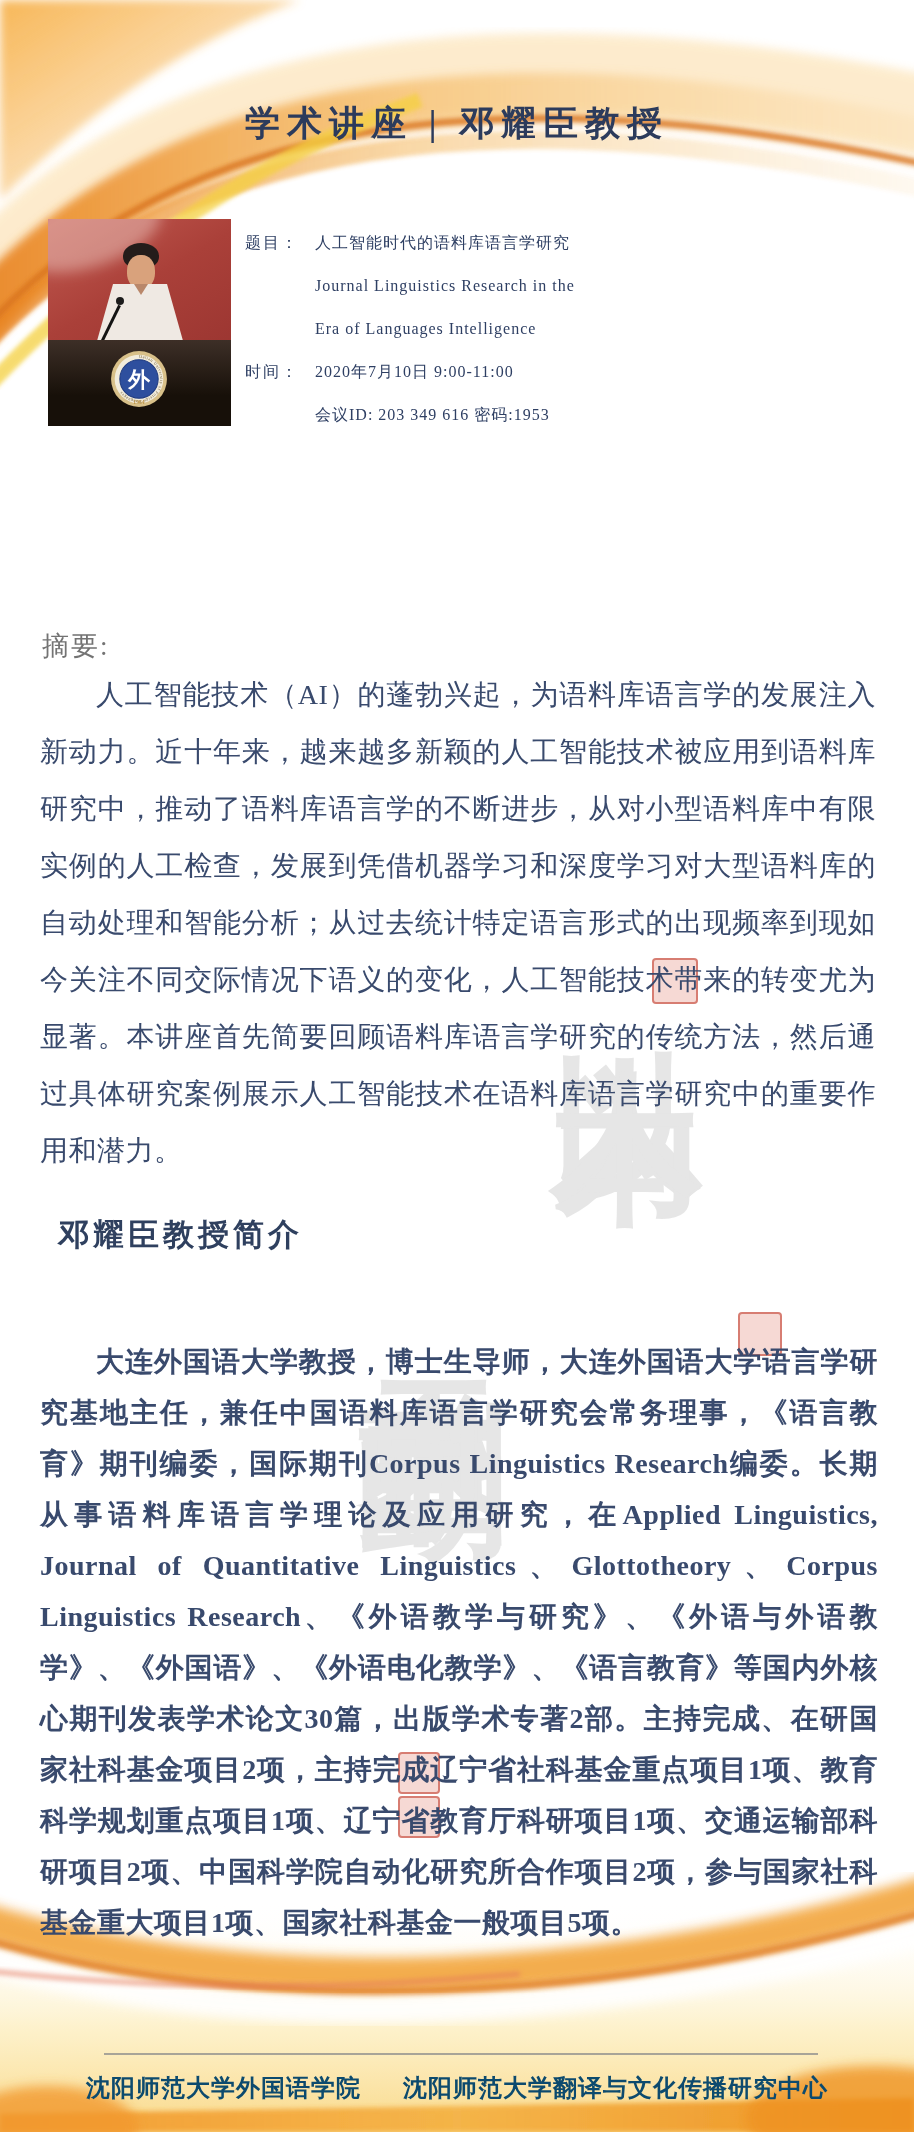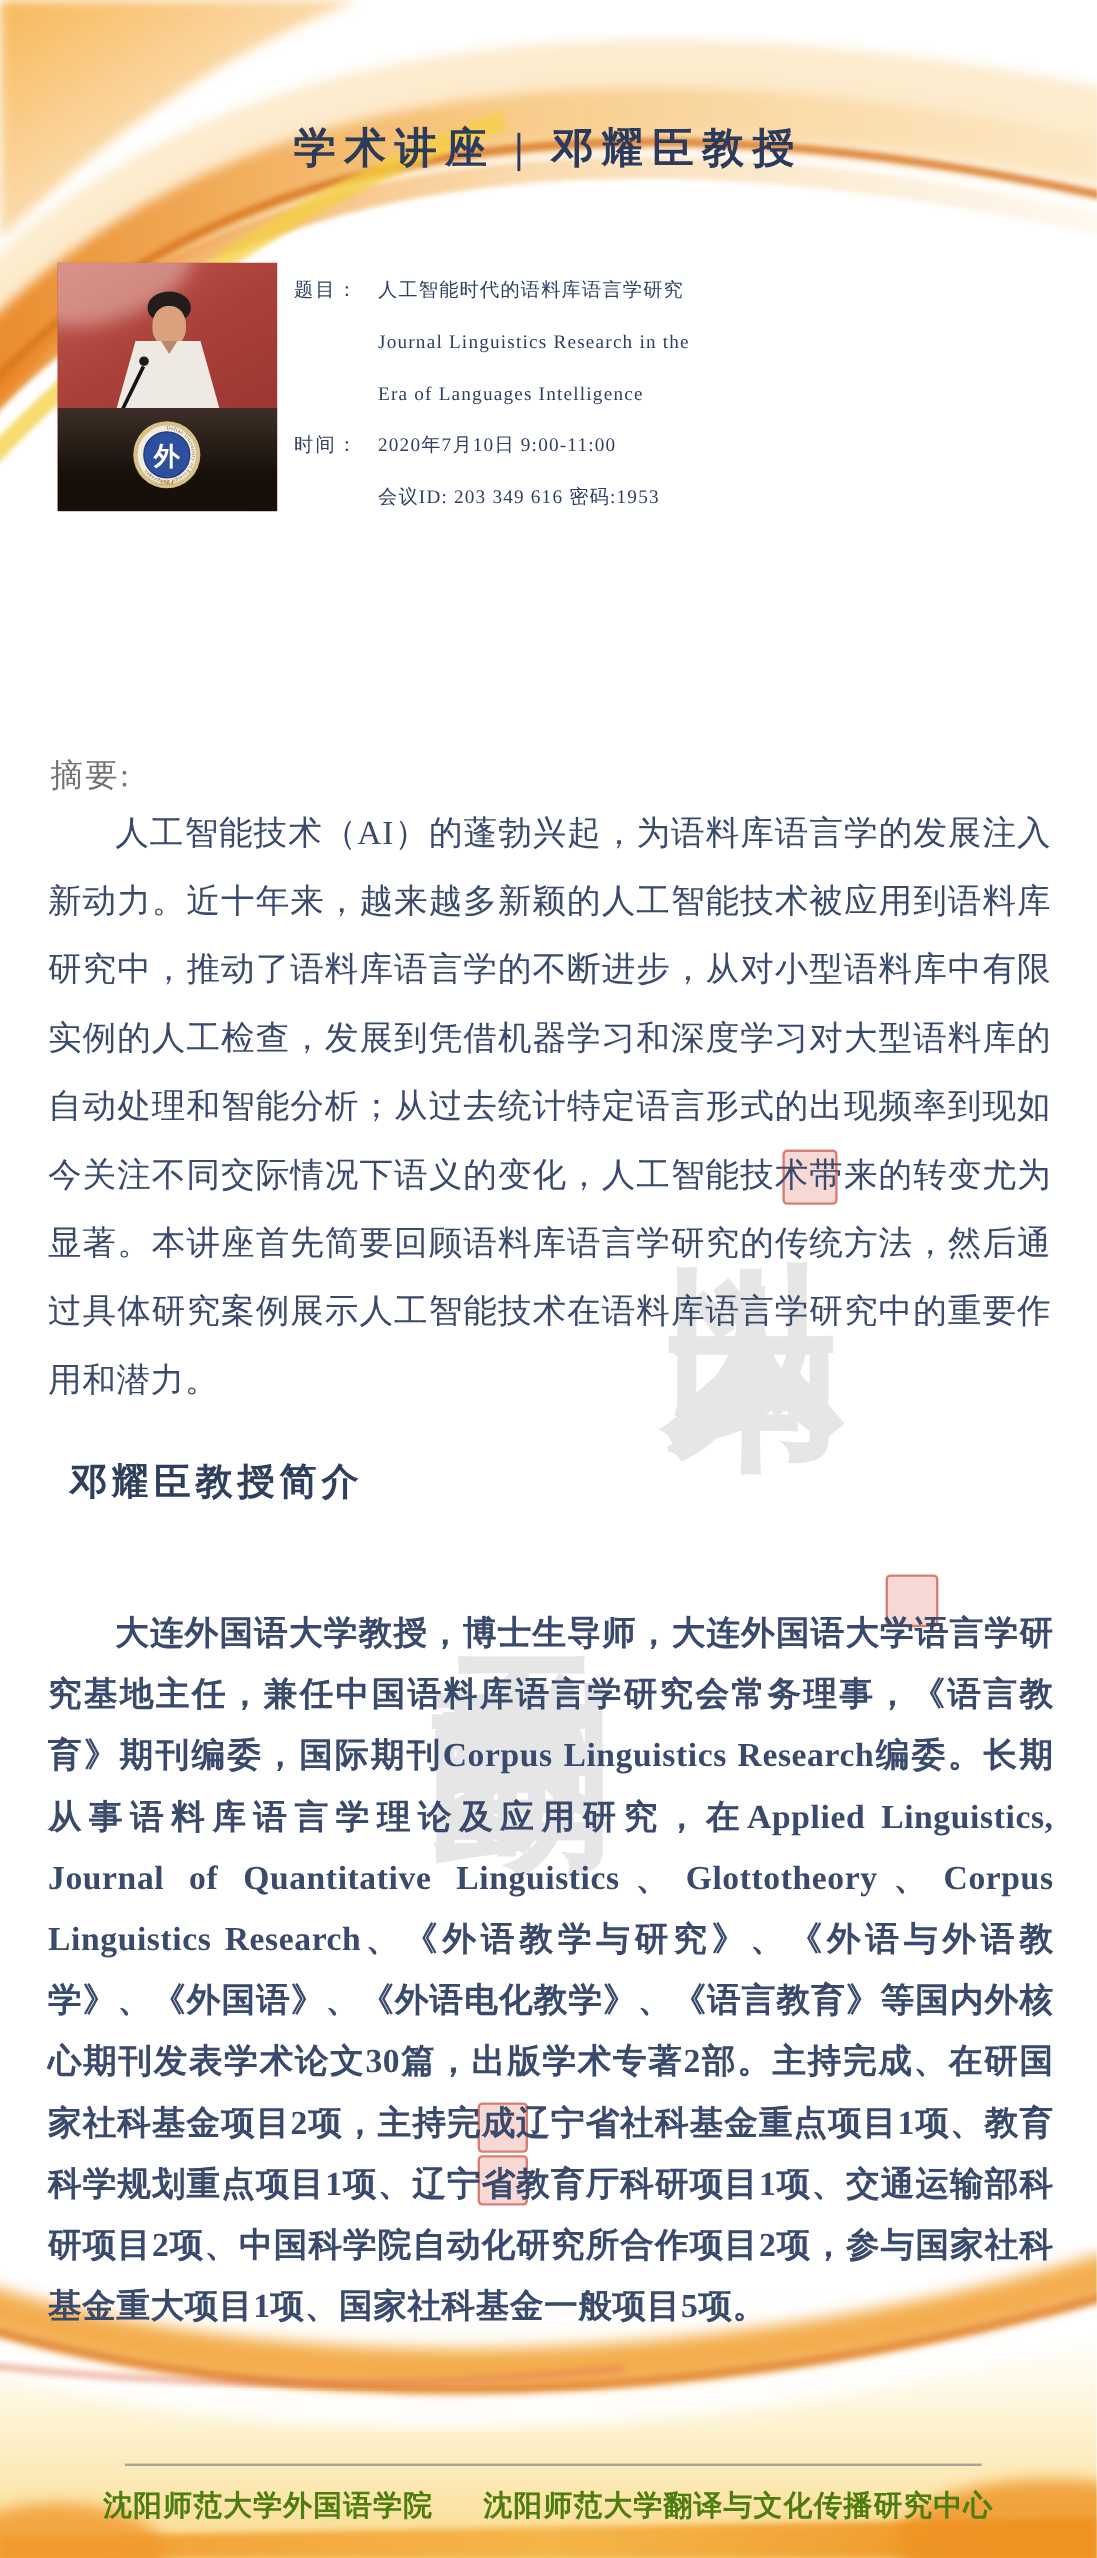--- a/index.html
+++ b/index.html
@@ -74,21 +74,21 @@
   .bio-body{
     position:absolute;left:40px;top:1336px;width:838px;margin:0;
     font-size:28px;line-height:51px;color:#394a6d;
     text-align:justify;text-indent:2em;letter-spacing:0.5px;font-weight:bold;
   }
 
   
   .footer-line{position:absolute;left:104px;top:2053px;width:714px;height:2px;background:rgba(140,140,140,.75);}
   .footer-text{
     position:absolute;left:0;right:0;top:2072px;text-align:center;
-    font-size:24px;color:#4d7c0f;letter-spacing:1px;font-weight:bold;
+    font-size:24px;color:#0c4a6e;letter-spacing:1px;font-weight:bold;
   }
   .footer-gap{display:inline-block;width:42px;}
 </style>
 </head>
 <body>
 
 <div class="page">
 
   <svg class="deco-top" width="914" height="390" viewBox="0 0 914 390">
     <defs>

